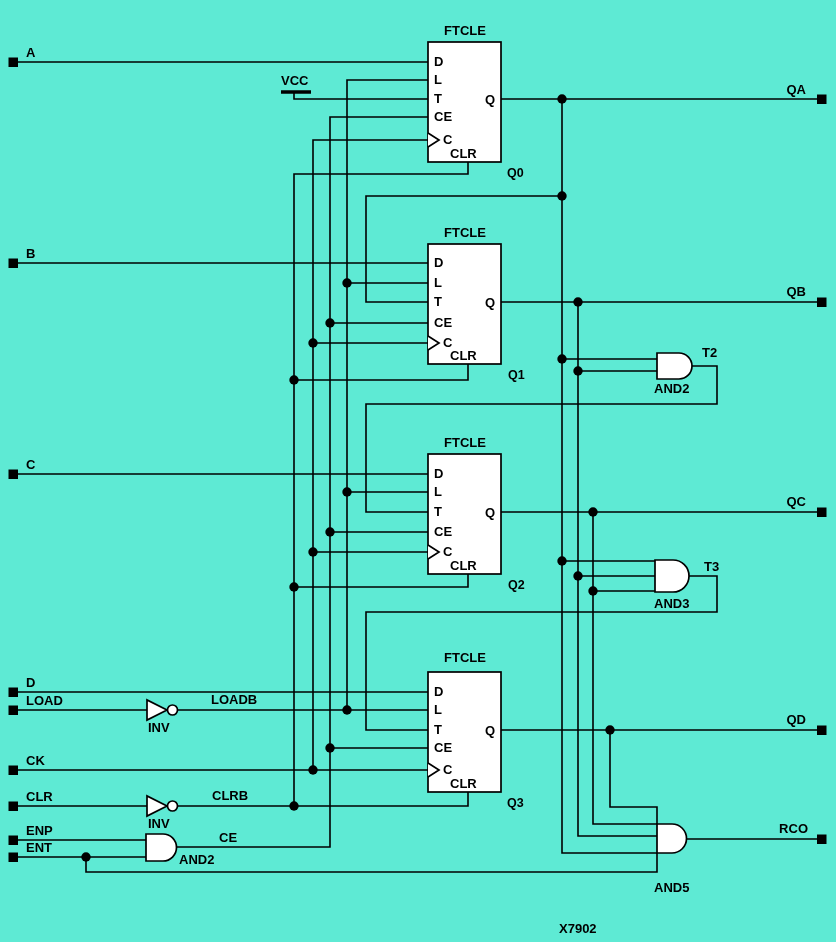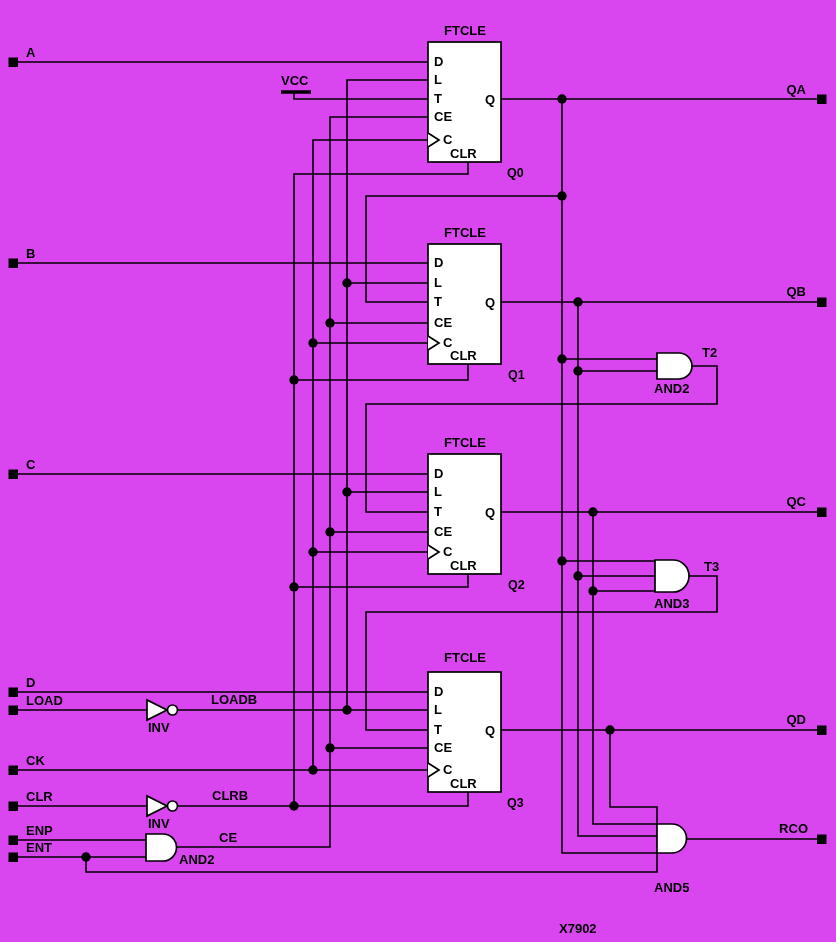--- a/index.html
+++ b/index.html
@@ -1,20 +1,20 @@
 <!DOCTYPE html>
 <html><head>
 <meta charset="utf-8">
 <style>
   html, body { margin: 0; padding: 0; background: #ffffff; }
   .canvas {
     position: relative;
     width: 836px;
     height: 942px;
-    background: #d946ef;
+    background: #5eead4;
     font-family: "Liberation Sans", sans-serif;
   }
   svg { display: block; }
   svg text {
     font-family: "Liberation Sans", sans-serif;
     font-weight: bold;
     fill: #000000;
   }
   .lbl   { font-size: 13px; }
   .lbl-s { font-size: 12.5px; }

